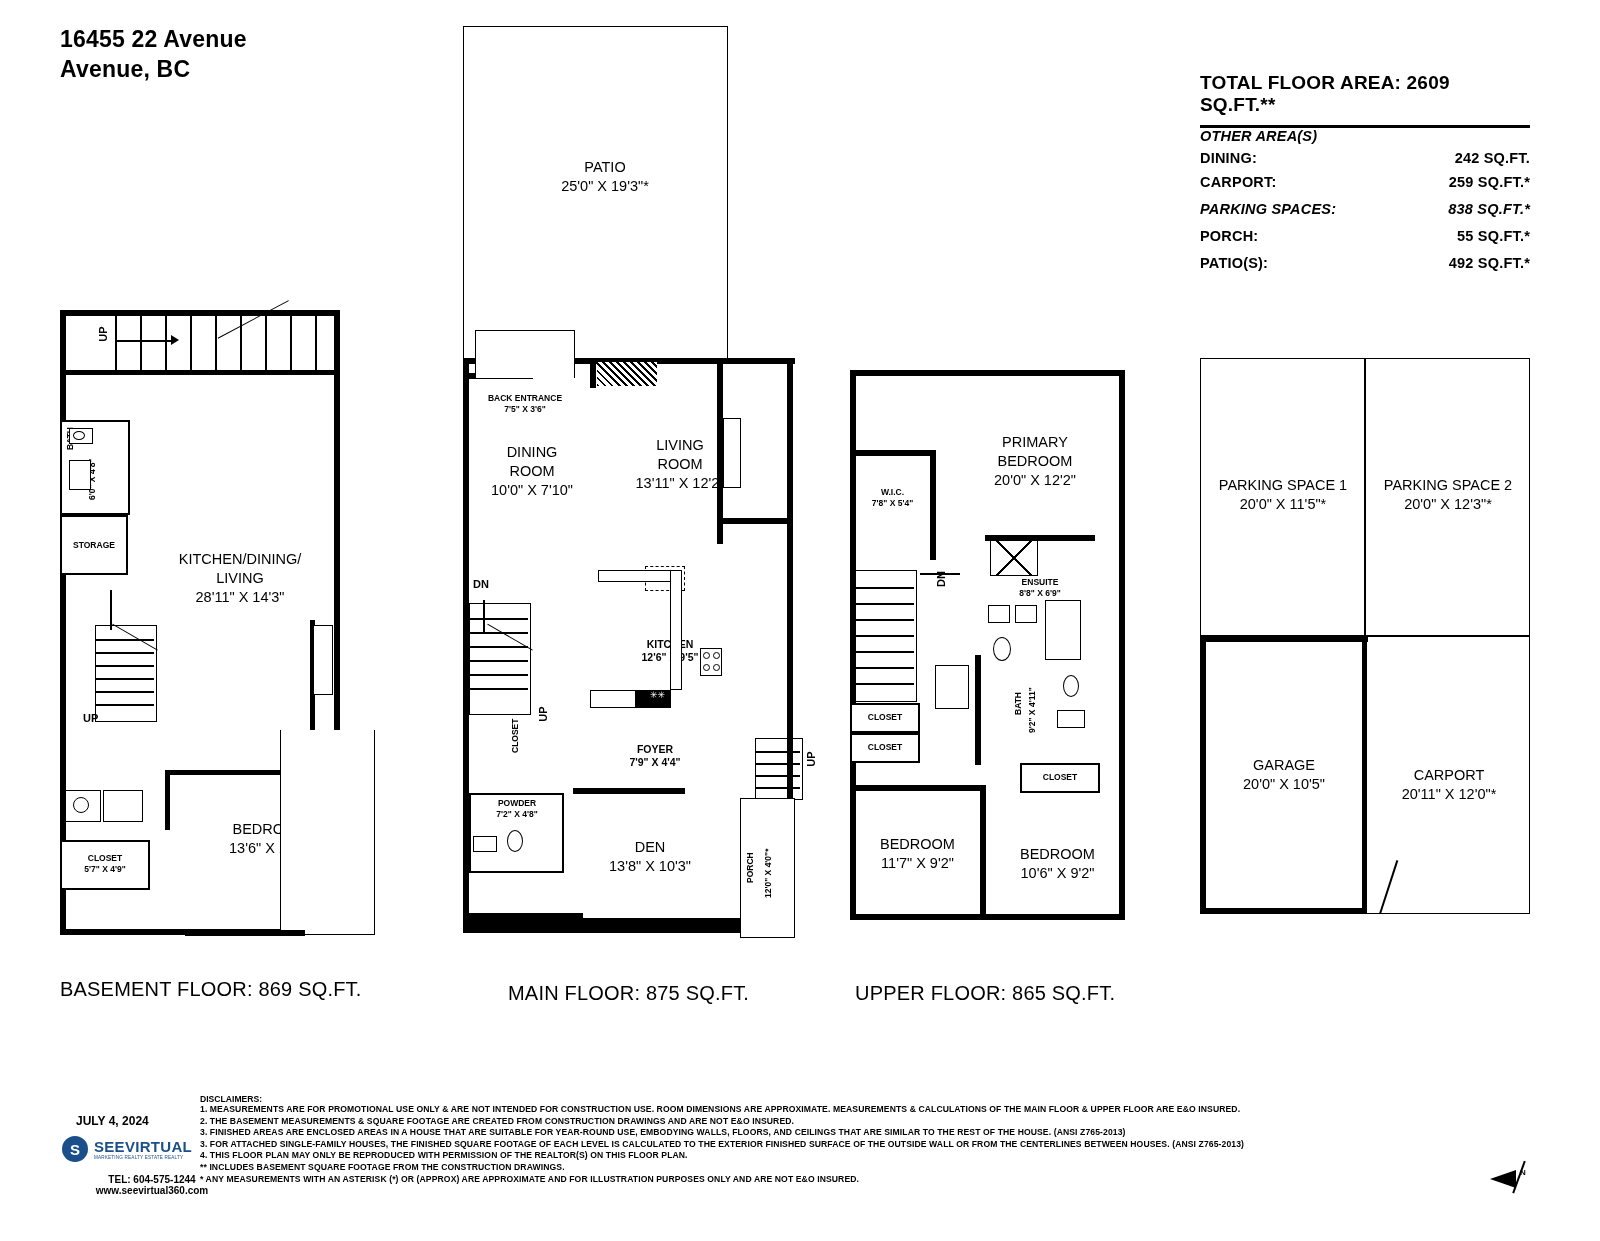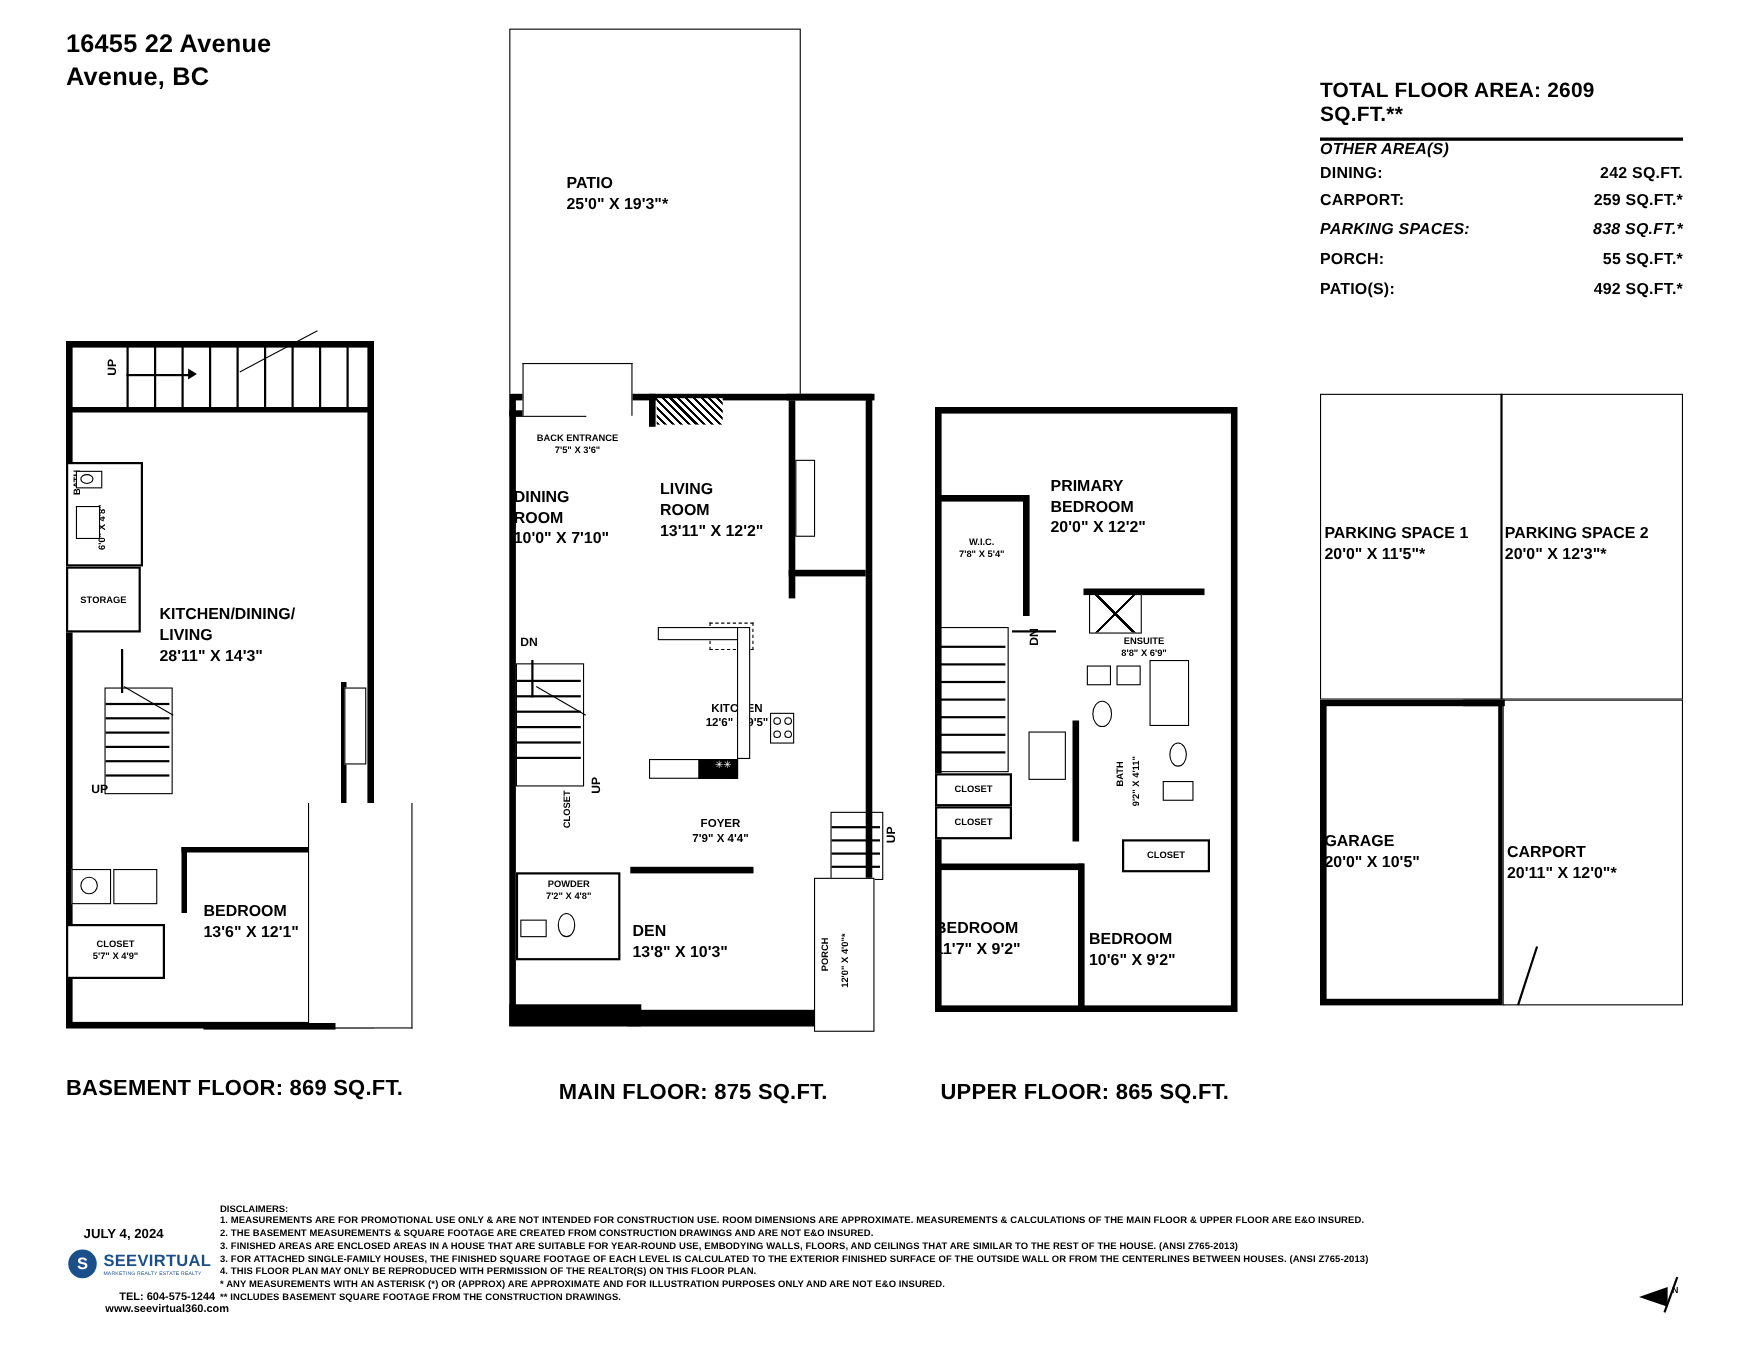--- a/index.html
+++ b/index.html
@@ -4,22 +4,22 @@
 <style>
   html,body{margin:0;padding:0;background:#ffffff;}
   body{width:1600px;height:1241px;position:relative;font-family:"Liberation Sans",sans-serif;color:#000;}
   .abs{position:absolute;}
   .ttl{font-size:23px;font-weight:bold;line-height:30px;letter-spacing:.2px;}
   .areaTitle{font-size:19px;font-weight:bold;letter-spacing:.2px;}
   .otherHdr{font-size:14.5px;font-weight:bold;font-style:italic;letter-spacing:.2px;}
   .arow{font-size:14.5px;font-weight:bold;letter-spacing:.2px;}
   .arow .lbl{position:absolute;left:0;}
   .arow .val{position:absolute;right:0;text-align:right;}
-  .floorLabel{font-size:20px;font-weight:bold;letter-spacing:.2px;}
-  .rmName{font-size:14.5px;font-weight:bold;line-height:19px;}
+  .floorLabel{font-size:20px;font-weight:normal;letter-spacing:.2px;}
+  .rmName{font-size:14.5px;font-weight:normal;text-align:center;line-height:19px;}
   .rmSmall{font-size:10.5px;font-weight:bold;text-align:center;line-height:13px;}
   .rmTiny{font-size:8.5px;font-weight:bold;text-align:center;line-height:10.5px;}
   .wall{position:absolute;background:#000;}
   .room{position:absolute;border:2px solid #000;box-sizing:border-box;background:#fff;}
   .thickbox{position:absolute;border:6px solid #000;box-sizing:border-box;background:#fff;}
   .thinbox{position:absolute;border:1.5px solid #000;box-sizing:border-box;background:#fff;}
   .disc{font-size:8.6px;line-height:11.6px;font-weight:bold;letter-spacing:.1px;}
   .discHdr{font-size:8.6px;font-weight:bold;}
   .date{font-size:12px;font-weight:bold;}
   .tel{font-size:10px;font-weight:bold;}
@@ -357,21 +357,21 @@
   <div>www.seevirtual360.com</div>
 </div>
 
 <div class="abs" style="left:200px;top:1094px;width:1100px;">
   <div class="discHdr">DISCLAIMERS:</div>
   <div class="disc">1. MEASUREMENTS ARE FOR PROMOTIONAL USE ONLY &amp; ARE NOT INTENDED FOR CONSTRUCTION USE. ROOM DIMENSIONS ARE APPROXIMATE. MEASUREMENTS &amp; CALCULATIONS OF THE MAIN FLOOR &amp; UPPER FLOOR ARE E&amp;O INSURED.</div>
   <div class="disc">2. THE BASEMENT MEASUREMENTS &amp; SQUARE FOOTAGE ARE CREATED FROM CONSTRUCTION DRAWINGS AND ARE NOT E&amp;O INSURED.</div>
   <div class="disc">3. FINISHED AREAS ARE ENCLOSED AREAS IN A HOUSE THAT ARE SUITABLE FOR YEAR-ROUND USE, EMBODYING WALLS, FLOORS, AND CEILINGS THAT ARE SIMILAR TO THE REST OF THE HOUSE. (ANSI Z765-2013)</div>
   <div class="disc">3. FOR ATTACHED SINGLE-FAMILY HOUSES, THE FINISHED SQUARE FOOTAGE OF EACH LEVEL IS CALCULATED TO THE EXTERIOR FINISHED SURFACE OF THE OUTSIDE WALL OR FROM THE CENTERLINES BETWEEN HOUSES. (ANSI Z765-2013)</div>
   <div class="disc">4. THIS FLOOR PLAN MAY ONLY BE REPRODUCED WITH PERMISSION OF THE REALTOR(S) ON THIS FLOOR PLAN.</div>
+  <div class="disc">** INCLUDES BASEMENT SQUARE FOOTAGE FROM THE CONSTRUCTION DRAWINGS.</div>
   <div class="disc">* ANY MEASUREMENTS WITH AN ASTERISK (*) OR (APPROX) ARE APPROXIMATE AND FOR ILLUSTRATION PURPOSES ONLY AND ARE NOT E&amp;O INSURED.</div>
-  <div class="disc">** INCLUDES BASEMENT SQUARE FOOTAGE FROM THE CONSTRUCTION DRAWINGS.</div>
 </div>
 
 <div class="abs" style="left:1490px;top:1160px;width:60px;height:50px;">
   <div style="position:absolute;left:0;top:10px;width:0;height:0;border-right:26px solid #000;border-top:9px solid transparent;border-bottom:9px solid transparent;"></div>
   <div class="abs northN" style="left:30px;top:8px;">N</div>
   <div style="position:absolute;left:28px;top:0px;width:1.5px;height:34px;background:#000;transform:rotate(20deg);"></div>
 </div>
 
 </body></html>

